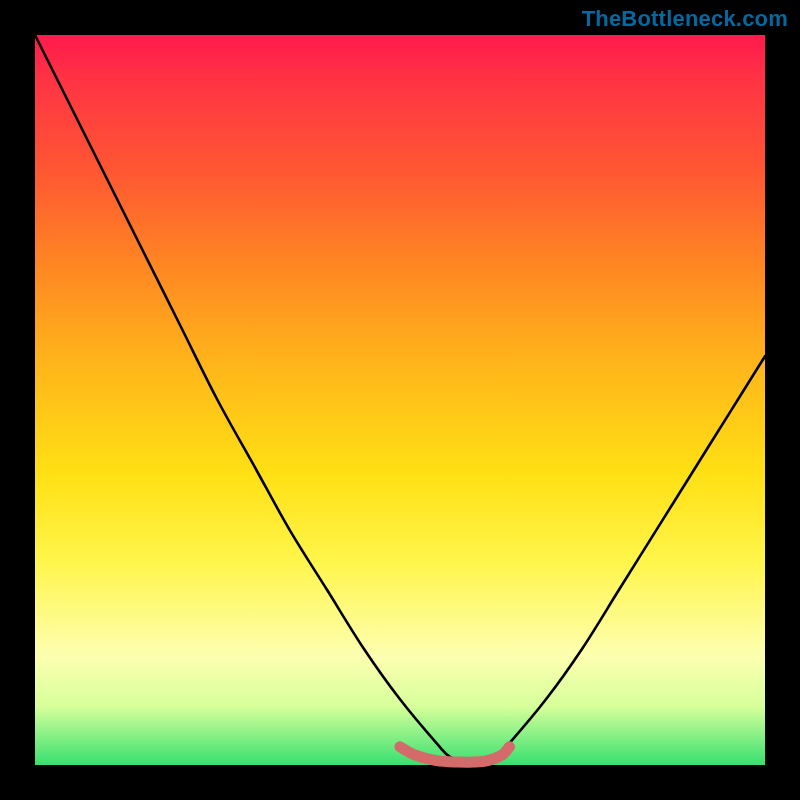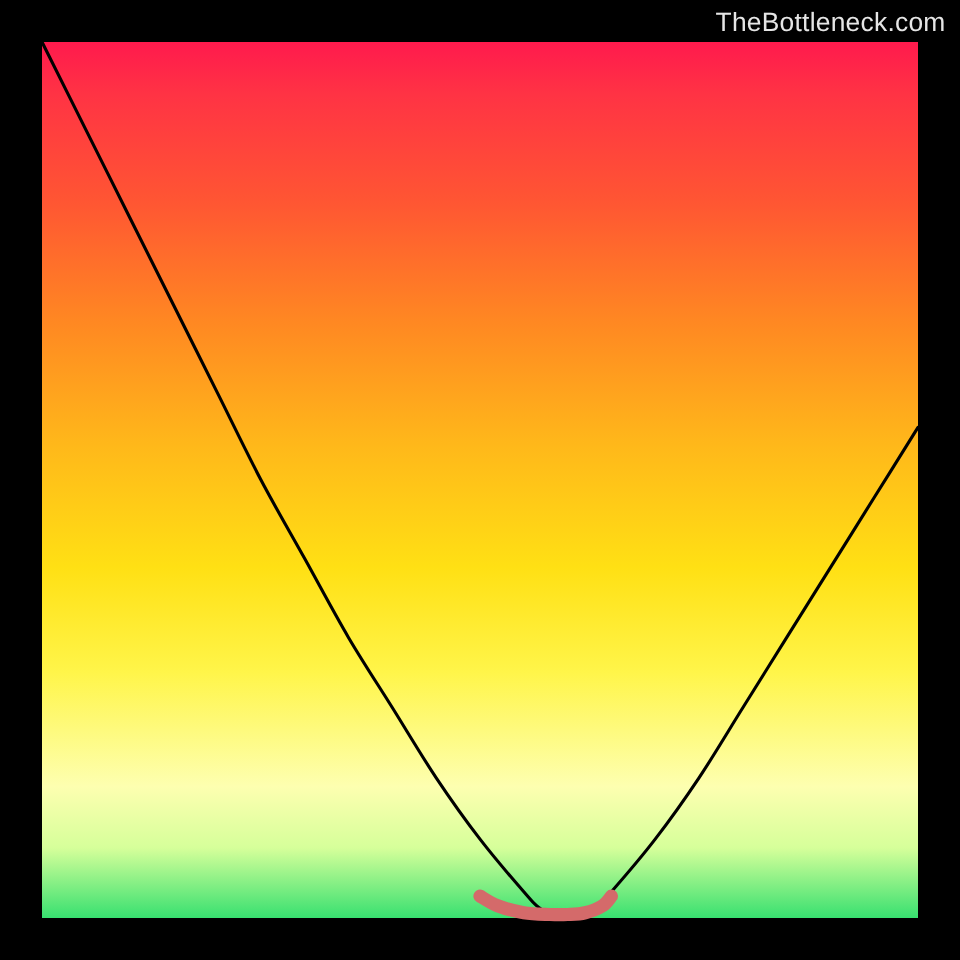--- a/index.html
+++ b/index.html
@@ -32,23 +32,23 @@
       #ffe014 60%,
       #fff54a 72%,
       #fdffb0 85%,
       #d6ff9a 92%,
       #38e070 100%);
   }
   .watermark {
     position: absolute;
     top: 6px;
     right: 12px;
-    color: #e5e5e5;
+    color: #0369a1;
     font-size: 22px;
-    font-weight: 400;
+    font-weight: 700;
     letter-spacing: 0.2px;
   }
   svg.curve {
     position: absolute;
     left: 0;
     top: 0;
     width: 730px;
     height: 730px;
     overflow: visible;
   }

